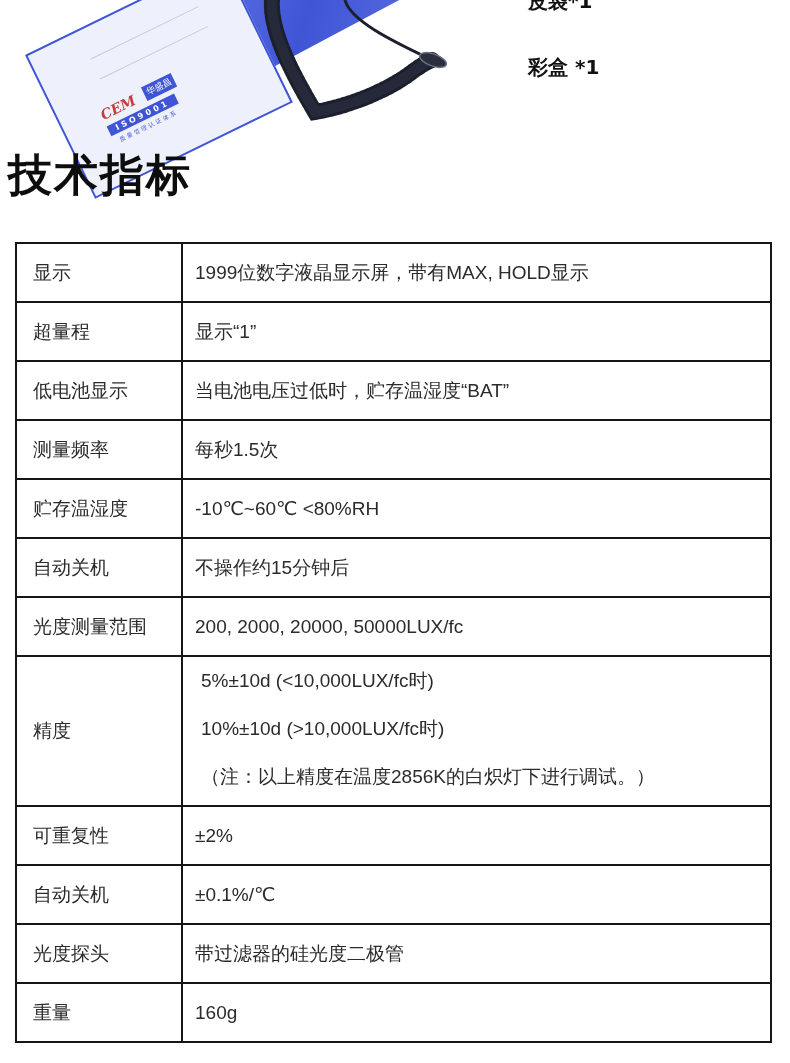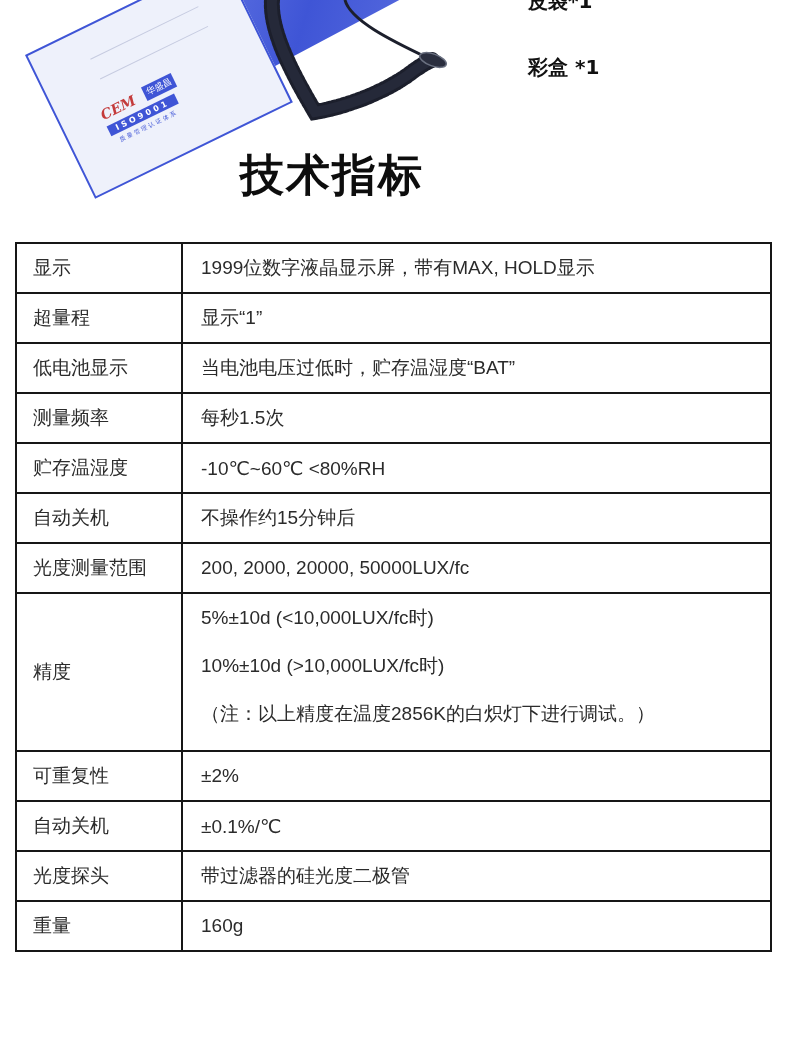--- a/index.html
+++ b/index.html
@@ -39,35 +39,35 @@
     .card-front .iso-sub { position: absolute; left: 46px; top: 112px; font-size: 6px; color: #3f55d6; letter-spacing: 2px; }
 
     .cable { position: absolute; left: 250px; top: 0; width: 210px; height: 135px; }
 
     .accessory { position: absolute; left: 528px; font-size: 20px; font-weight: bold; color: #111; font-family: "DejaVu Sans", sans-serif; }
     .accessory-1 { top: -12px; }
     .accessory-2 { top: 54px; }
 
     
     .section-title {
-      position: absolute; left: 16px; width: 632px; top: 146px; text-align: center;
+      position: absolute; left: 8px; width: 632px; top: 146px; 
       font-size: 44px; font-weight: bold; color: #0d0d0d; letter-spacing: 2px;
       font-family: "DejaVu Sans", sans-serif;
     }
 
     
     .spec-table {
       position: absolute; left: 15px; top: 242px; width: 757px;
       border-collapse: collapse; border: 2px solid #161616;
       font-size: 19px; color: #2b2b2b; font-family: "Liberation Sans", "DejaVu Sans", sans-serif;
     }
-    .spec-table td { border: 2px solid #161616; height: 50px; vertical-align: middle; }
+    .spec-table td { border: 2px solid #161616; height: 59px; vertical-align: middle; }
     .spec-table td.key { width: 166px; padding-left: 16px; }
-    .spec-table td.val { padding-left: 18px; margin-top: 36px; }
-    .spec-table td.multi { padding: 0 0 12px 18px; }
+    .spec-table td.val { padding-left: 12px; margin-top: 36px; }
+    .spec-table td.multi { padding: 0 0 4px 18px; }
     .spec-table td.multi .sub-line { height: 48px; line-height: 48px; }
   </style>
 </head>
 <body>
 
 <div class="photo-strip">
   <div class="card-back"></div>
   <div class="card-back-label">保修卡</div>
 
   <div class="card-front">

